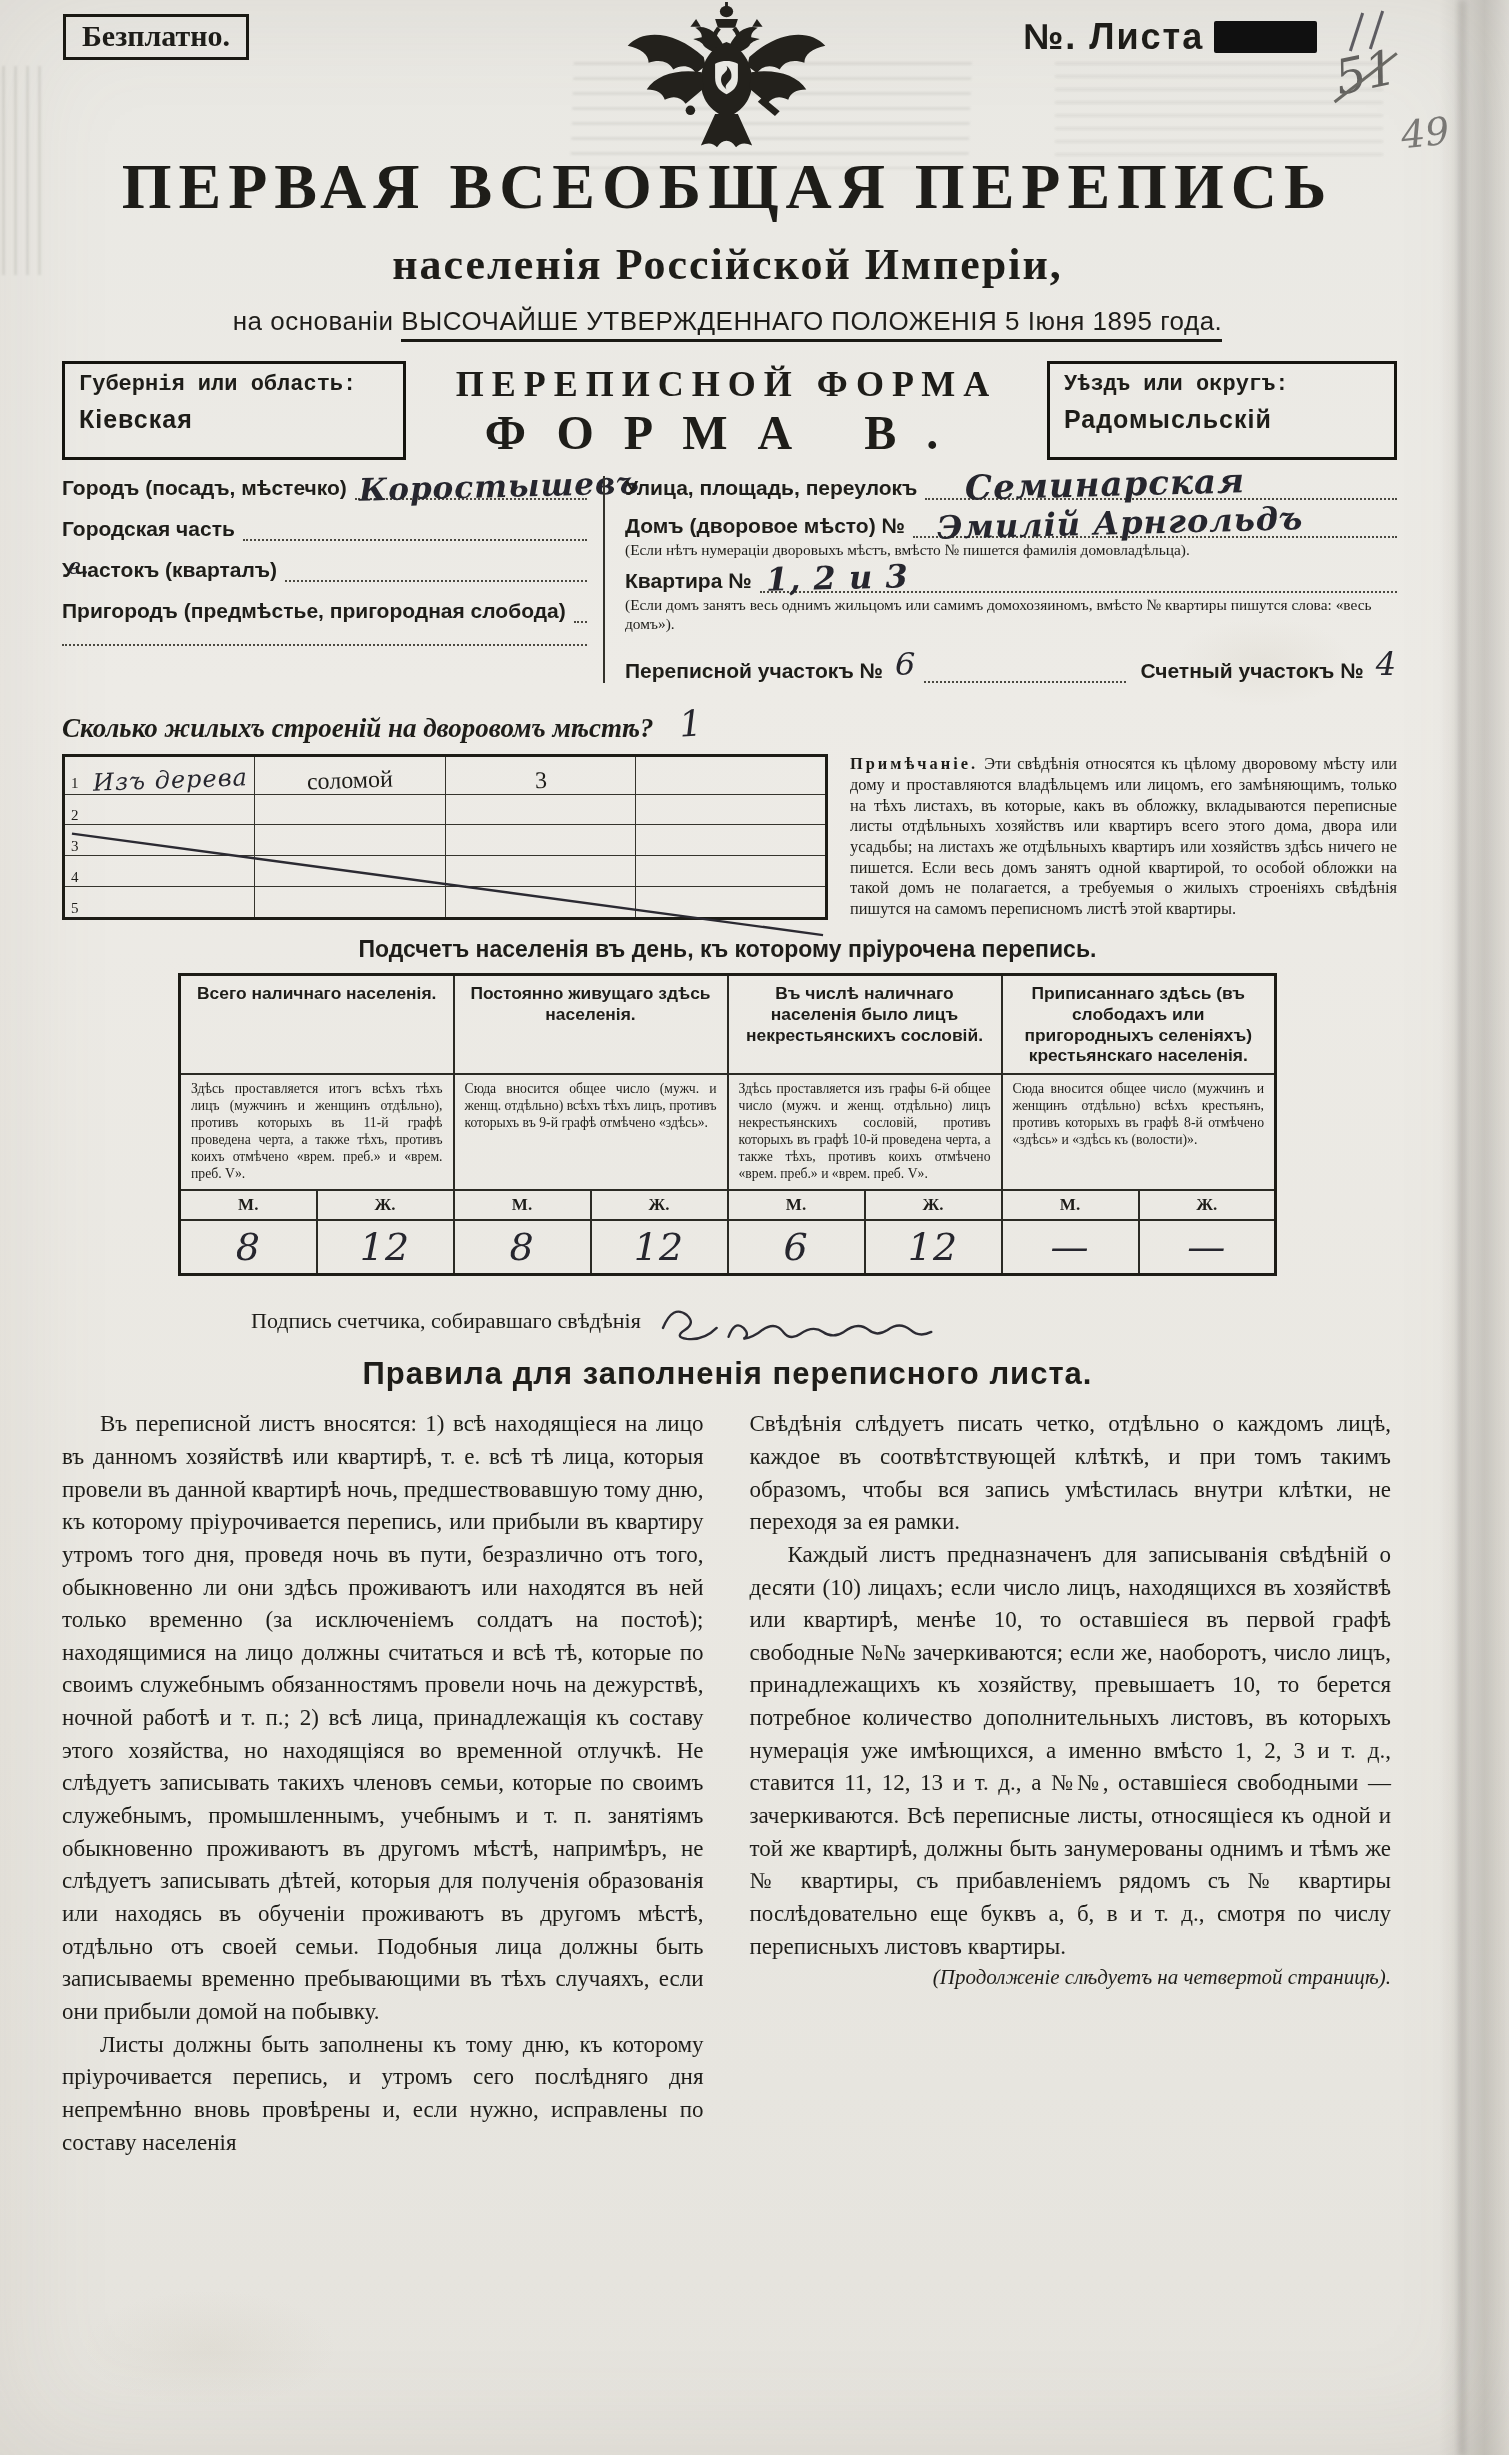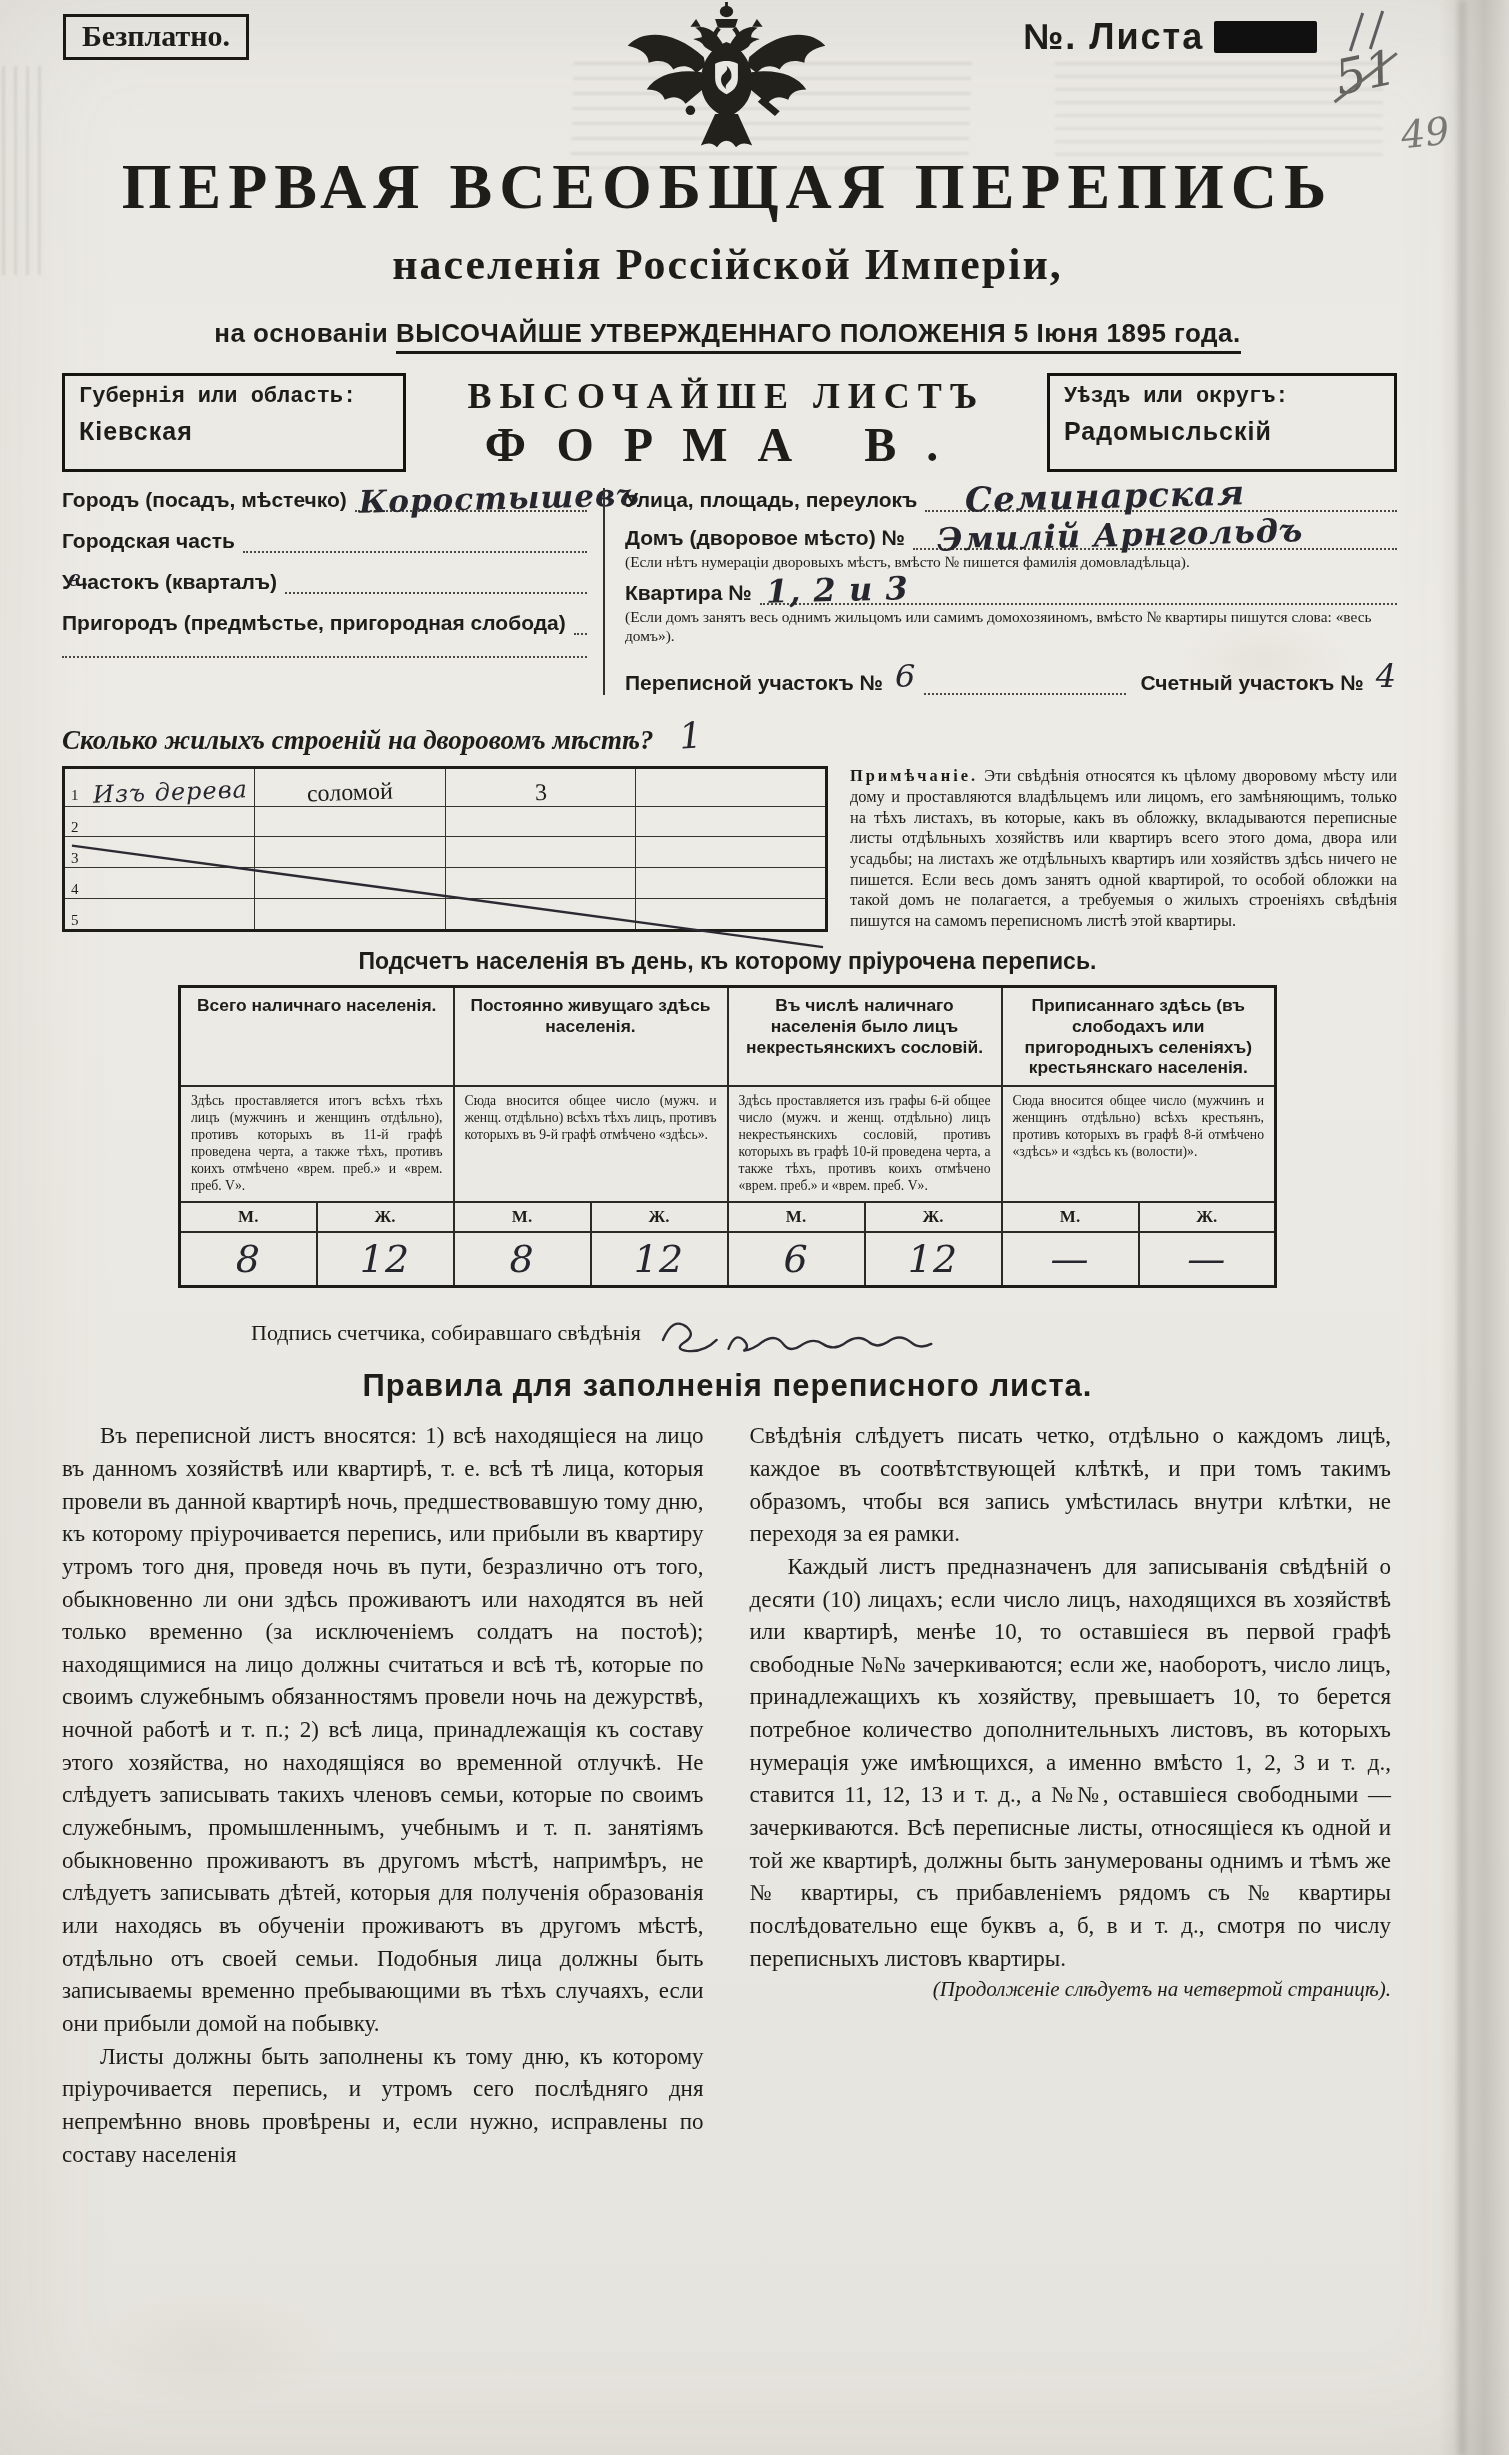--- a/index.html
+++ b/index.html
@@ -33,21 +33,21 @@
     background:repeating-linear-gradient(to right,rgba(95,95,90,.12) 0 3px,transparent 3px 12px);}
   .bleed-c{left:1055px;top:62px;width:328px;height:100px;
     background:repeating-linear-gradient(to bottom,rgba(95,95,90,.08) 0 3px,transparent 3px 13px);}
   .edge-shadow{position:absolute;top:0;right:0;width:70px;height:100%;
     background:linear-gradient(to right,rgba(0,0,0,0),rgba(85,80,70,.20) 65%,rgba(120,115,105,.05));pointer-events:none;}
   .fold-line{position:absolute;top:0;right:44px;width:6px;height:100%;background:rgba(70,65,58,.22);filter:blur(3px);pointer-events:none;}
   
   .sheet{position:absolute;left:0;top:145px;width:1455px;}
   .main-title{margin:10px 0 0;text-align:center;font-size:64px;font-weight:700;letter-spacing:7px;line-height:1;}
   .sub-title{margin-top:20px;text-align:center;font-size:44px;letter-spacing:2px;font-weight:600;}
-  .law-line{margin-top:28px;text-align:center;font-size:26px;font-weight:700;letter-spacing:0.5px;}
+  .law-line{margin-top:16px;text-align:center;font-size:26px;font-weight:400;letter-spacing:0.5px;}
   .law-line .u{border-bottom:3px solid #1b1a15;padding-bottom:3px;}
   .header-row{display:flex;margin:24px 58px 0 62px;align-items:stretch;}
   .hbox{border:3px solid #15140f;padding:8px 14px 10px;}
   .hbox-left{width:310px;}
   .hbox-right{width:316px;}
   .hbox .lab{font-size:22px;font-weight:700;font-family:Liberation Mono, monospace;}
   .hbox .val{font-size:25px;font-weight:700;margin-top:8px;letter-spacing:1px;}
   .hcenter{flex:1;text-align:center;padding-top:2px;}
   .hcenter .l1{font-size:36px;font-weight:700;letter-spacing:8px;}
   .hcenter .l2{font-size:48px;font-weight:700;letter-spacing:30px;}
@@ -162,21 +162,21 @@
     <div class="law-line sans">
       <span>на основаніи </span><span class="u">ВЫСОЧАЙШЕ УТВЕРЖДЕННАГО ПОЛОЖЕНІЯ 5 Іюня 1895 года.</span>
     </div>
 
     <div class="header-row">
       <div class="hbox hbox-left sans">
         <div class="lab">Губернія или область:</div>
         <div class="val">Кіевская</div>
       </div>
       <div class="hcenter">
-        <div class="l1">ВЫСОЧАЙШЕ ЛИСТЪ</div>
+        <div class="l1">ПЕРЕПИСНОЙ ФОРМА</div>
         <div class="l2">ФОРМА В.</div>
       </div>
       <div class="hbox hbox-right sans">
         <div class="lab">Уѣздъ или округъ:</div>
         <div class="val">Радомысльскій</div>
       </div>
     </div>
 
     <div class="address">
       <div class="addr-left" style="position:relative;">

